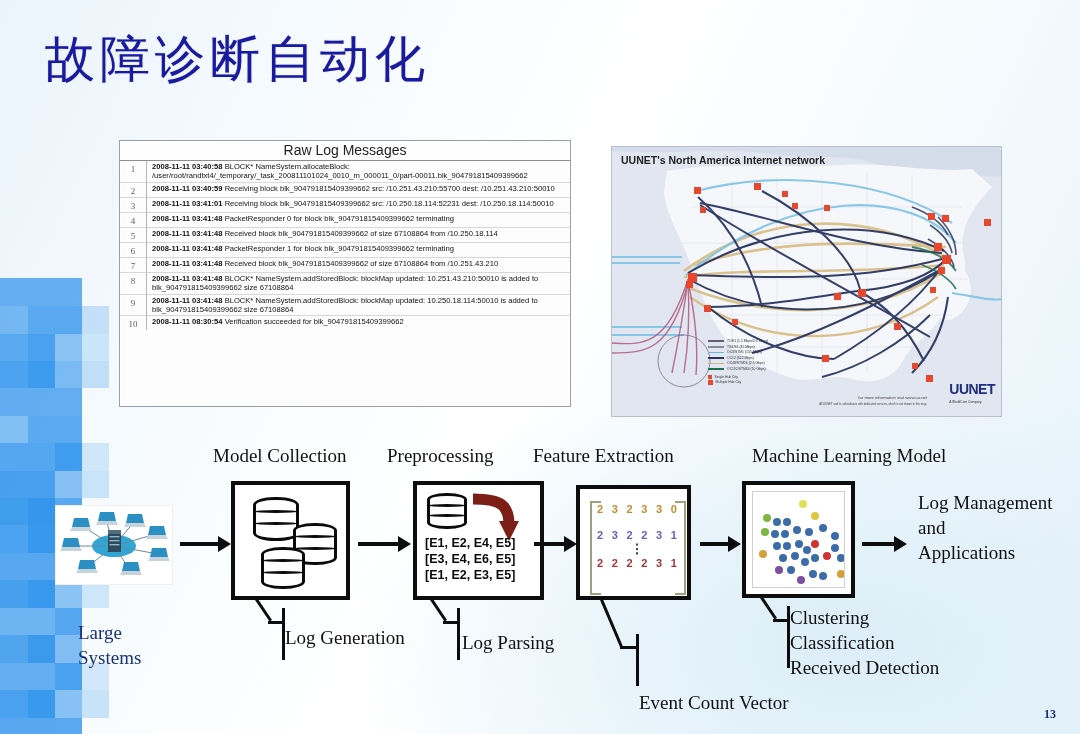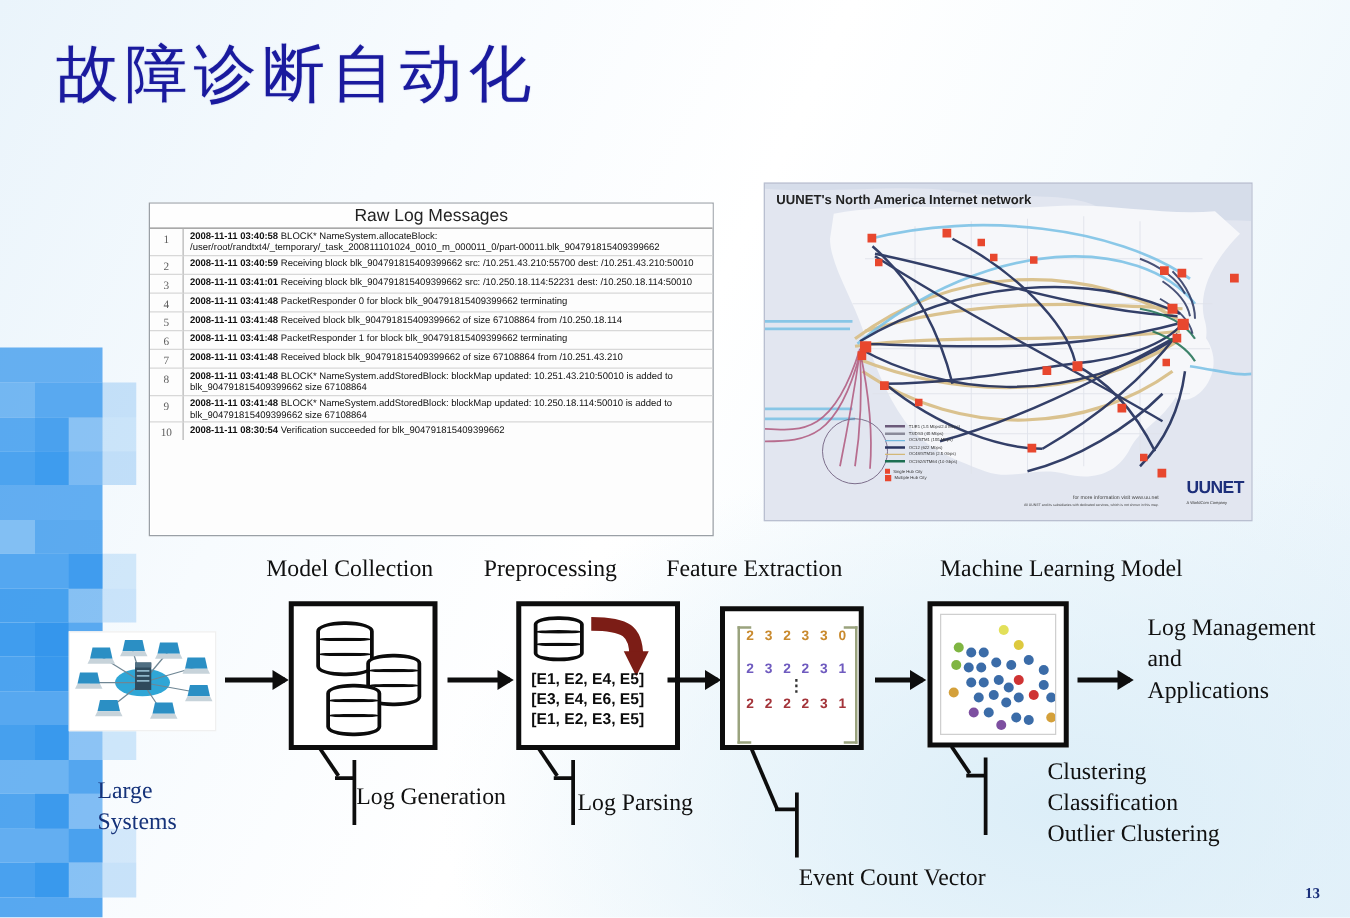--- a/index.html
+++ b/index.html
@@ -18,21 +18,21 @@
   
   .title {
     position:absolute; left:45px; top:26px;
     font-size:50px; letter-spacing:5px; color:#1a1a9e;
     font-family:"DejaVu Serif", serif; font-weight:400;
     text-shadow:0 0 1px rgba(26,26,158,.35);
   }
 
   
   .logbox {
-    position:absolute; left:119px; top:162px; width:452px; height:267px;
+    position:absolute; left:119px; top:140px; width:452px; height:267px;
     background:#fdfdfd; border:1px solid #9aa0a6; box-sizing:border-box;
     box-shadow:0 0 0 1px #ffffff inset;
   }
   .logbox-head {
     height:19px; line-height:19px; text-align:center;
     font-family:"Liberation Sans", sans-serif; font-size:14px; color:#222;
     border-bottom:1px solid #8d8d8d; background:#fefefe;
   }
   .logtable { width:100%; border-collapse:collapse; table-layout:fixed; }
   .logtable td { vertical-align:top; padding:1px 0 1px 0; }
@@ -574,24 +574,24 @@
     <b style="left:56px; top:78px; background:#3b6ca8"></b>
     <b style="left:66px; top:80px; background:#3b6ca8"></b>
   </div>
 </div>
 
 <div class="leader" style="left:760px; top:598px;">
   <div class="diag" style="height:26px; left:0; top:0; transform:rotate(-34deg);"></div>
   <div class="horz" style="left:13px; top:21px; width:16px;"></div>
   <div class="vert" style="left:27px; top:8px; height:62px;"></div>
 </div>
-<div class="sub-label" style="left:790px; top:605px;padding-left:48px;">
+<div class="sub-label" style="left:790px; top:605px;">
   <span>Clustering</span><br>
   <span>Classification</span><br>
-  <span>Outlier Clustering</span>
+  <span>Received Detection</span>
 </div>
 
 <div class="arrow" style="left:862px; top:542px; width:42px;"></div>
 <div class="sub-label" style="left:918px; top:490px;">
   <span>Log Management</span><br>
   <span>and</span><br>
   <span>Applications</span>
 </div>
 
 <div class="pagenum">13</div>

